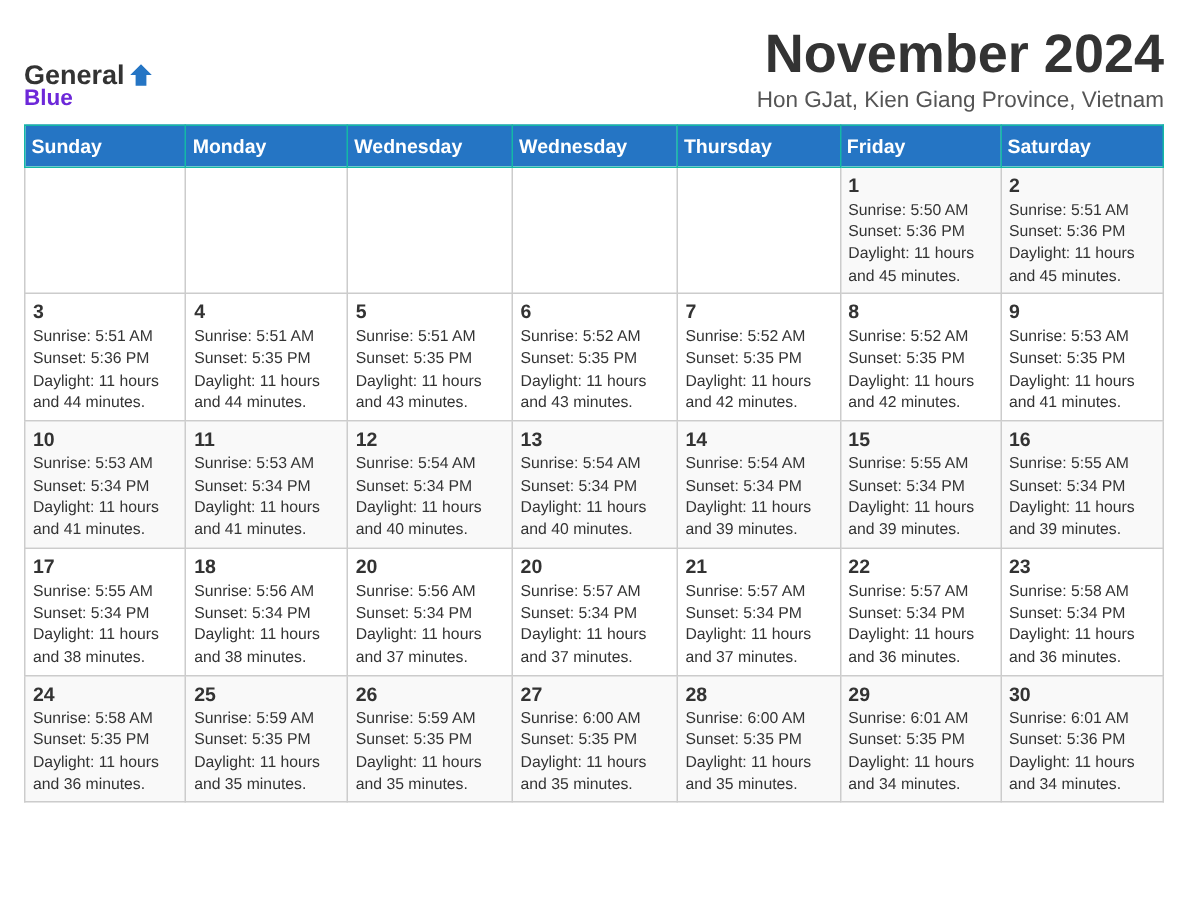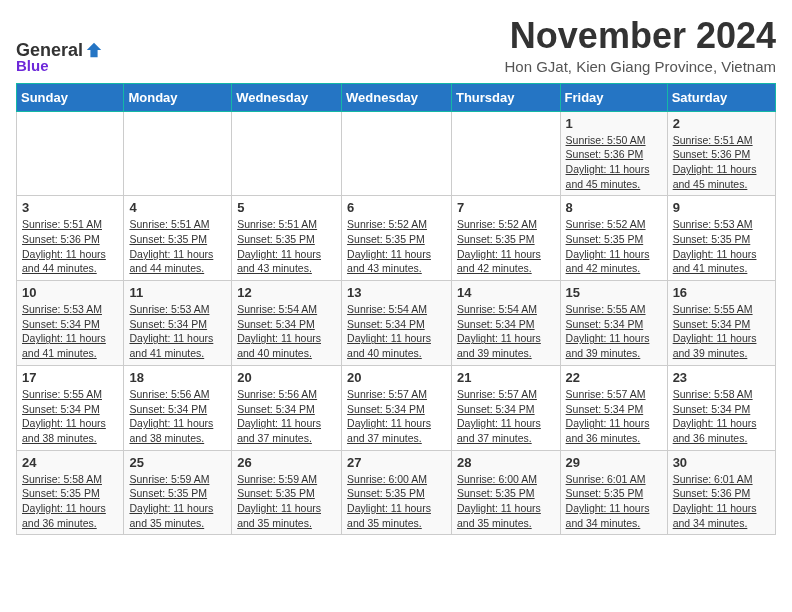--- a/index.html
+++ b/index.html
@@ -87,21 +87,20 @@
       font-weight: bold;
       font-size: 13px;
       color: #333;
       display: block;
       margin-bottom: 2px;
     }
     .day-info {
       font-size: 10.5px;
       color: #333;
       line-height: 1.4;
-      text-decoration: underline;
     }
     .empty-cell {
       background: #fff !important;
     }
     .row-alt td { background: #f2f2f2; }
   </style>
 </head>
 <body>
 
 <div class="header">

